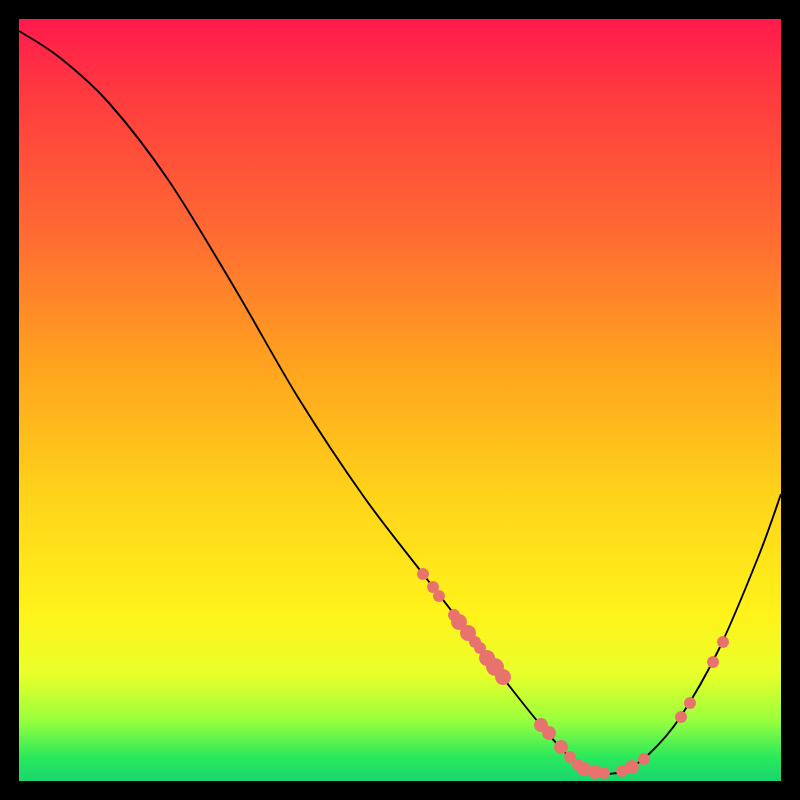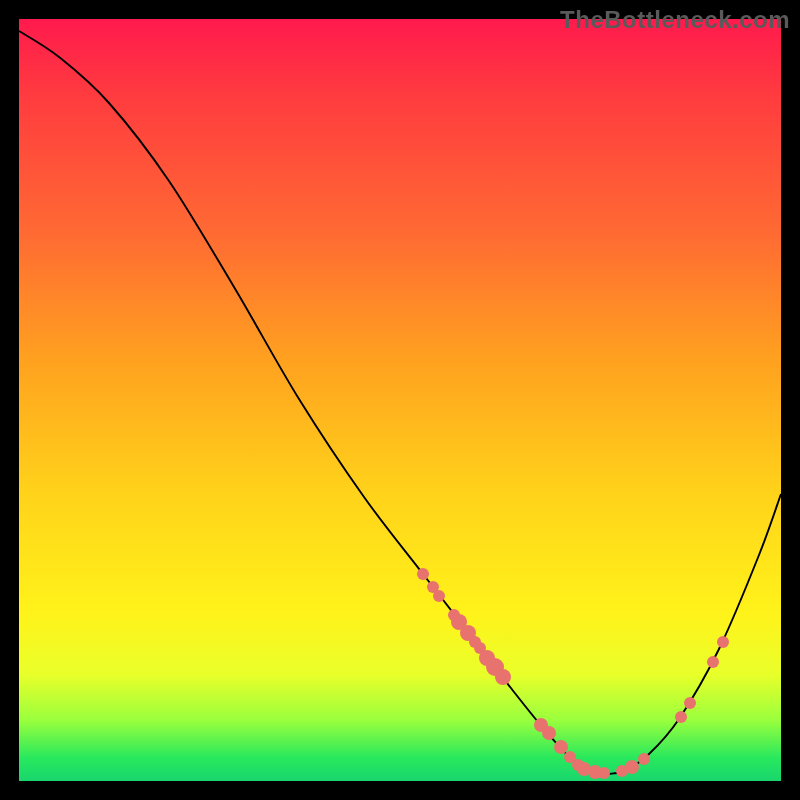--- a/index.html
+++ b/index.html
@@ -64,21 +64,20 @@
     fill: none;
     stroke: #000000;
     stroke-width: 1.9;
   }
 </style>
 </head>
 <body>
 
 <div class="frame">
 
-  <div class="watermark">TheBottleneck.com</div>
 
   <div class="plot">
     <svg class="curve-layer" viewBox="0 0 762 762" preserveAspectRatio="none">
       <path id="curve-path" class="curve" d="M0 12 C6.7 16.3 25.0 26.0 40 38 C55.0 50.0 71.7 63.3 90 84 C108.3 104.7 129.2 131.3 150 162 C170.8 192.7 193.3 231.7 215 268 C236.7 304.3 258.3 345.0 280 380 C301.7 415.0 324.3 448.8 345 478 C365.7 507.2 386.2 531.8 404 555 C421.8 578.2 436.8 597.3 452 617 C467.2 636.7 482.8 657.5 495 673 C507.2 688.5 515.0 698.5 525 710 C535.0 721.5 545.5 734.7 555 742 C564.5 749.3 573.7 752.3 582 754 C590.3 755.7 597.0 755.2 605 752 C613.0 748.8 620.8 743.7 630 735 C639.2 726.3 648.3 717.5 660 700 C671.7 682.5 686.7 657.3 700 630 C713.3 602.7 729.7 561.8 740 536 C750.3 510.2 758.3 485.2 762 475"></path>
       <g id="dots-group">
           <circle cx="404" cy="555" r="6" class="dot"></circle>
           <circle cx="414" cy="568" r="6" class="dot"></circle>
           <circle cx="420" cy="577" r="6" class="dot"></circle>
           <circle cx="435" cy="596" r="6" class="dot"></circle>
           <circle cx="440" cy="603" r="8" class="dot"></circle>

